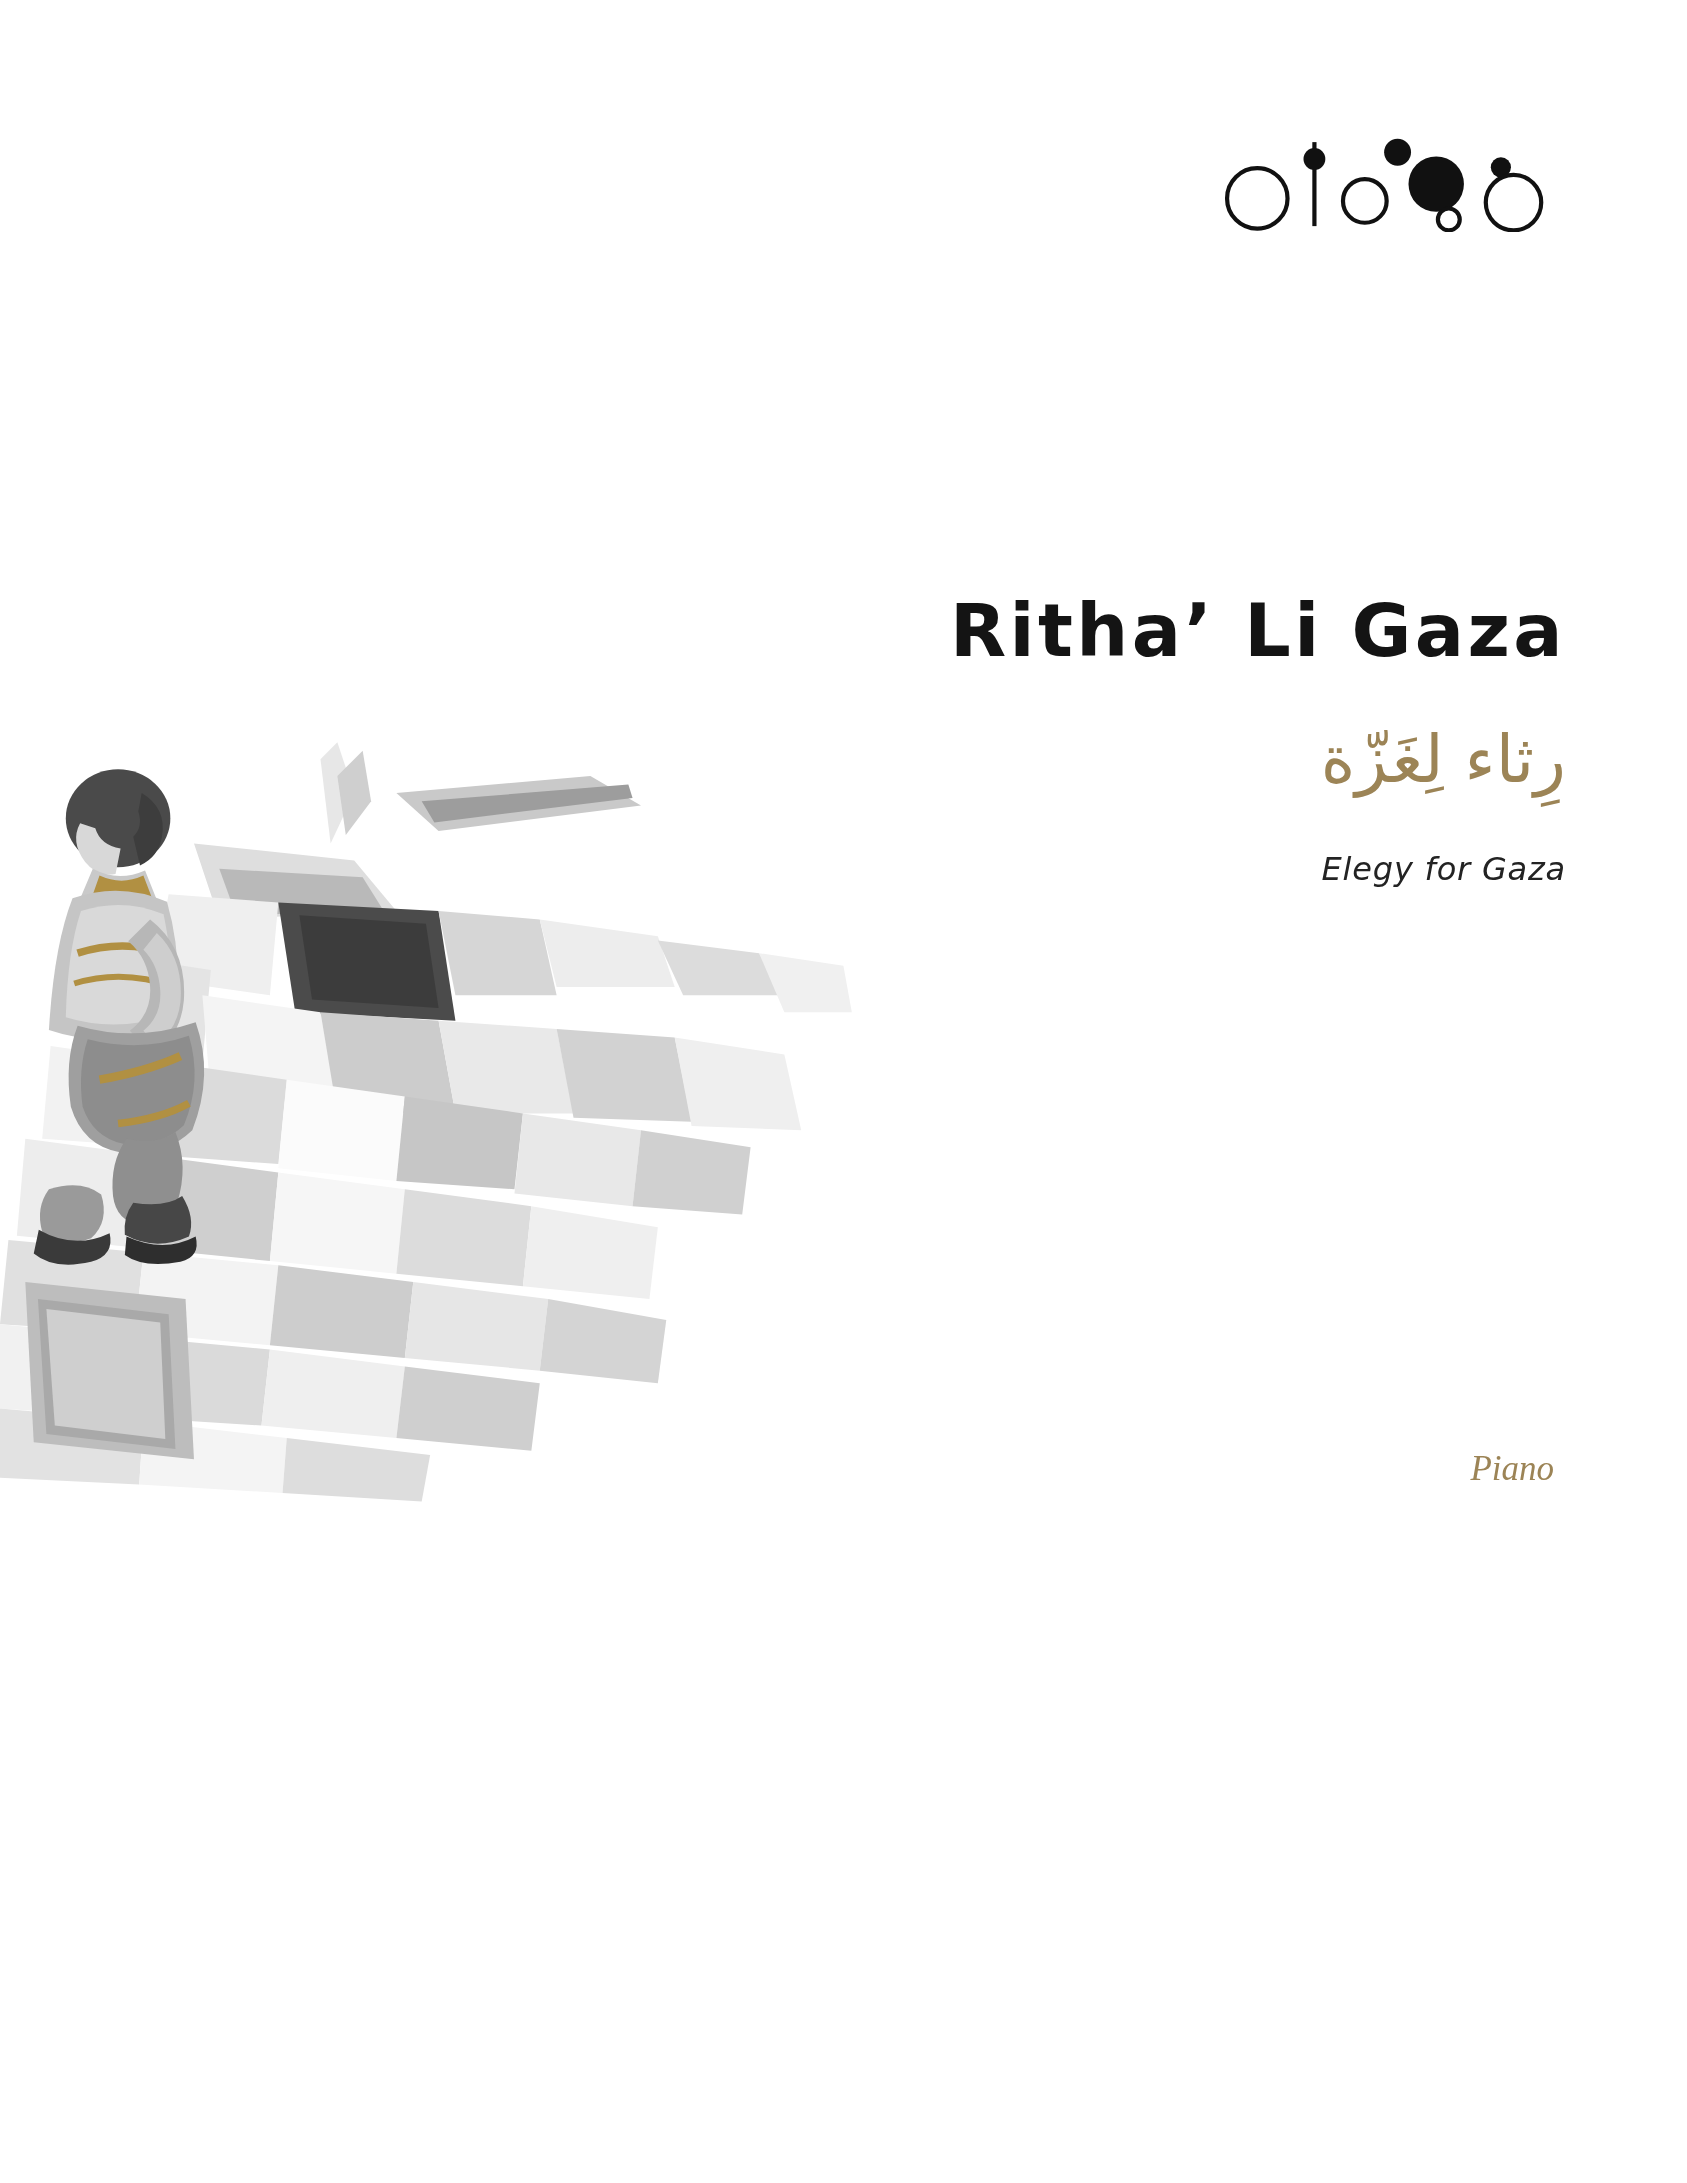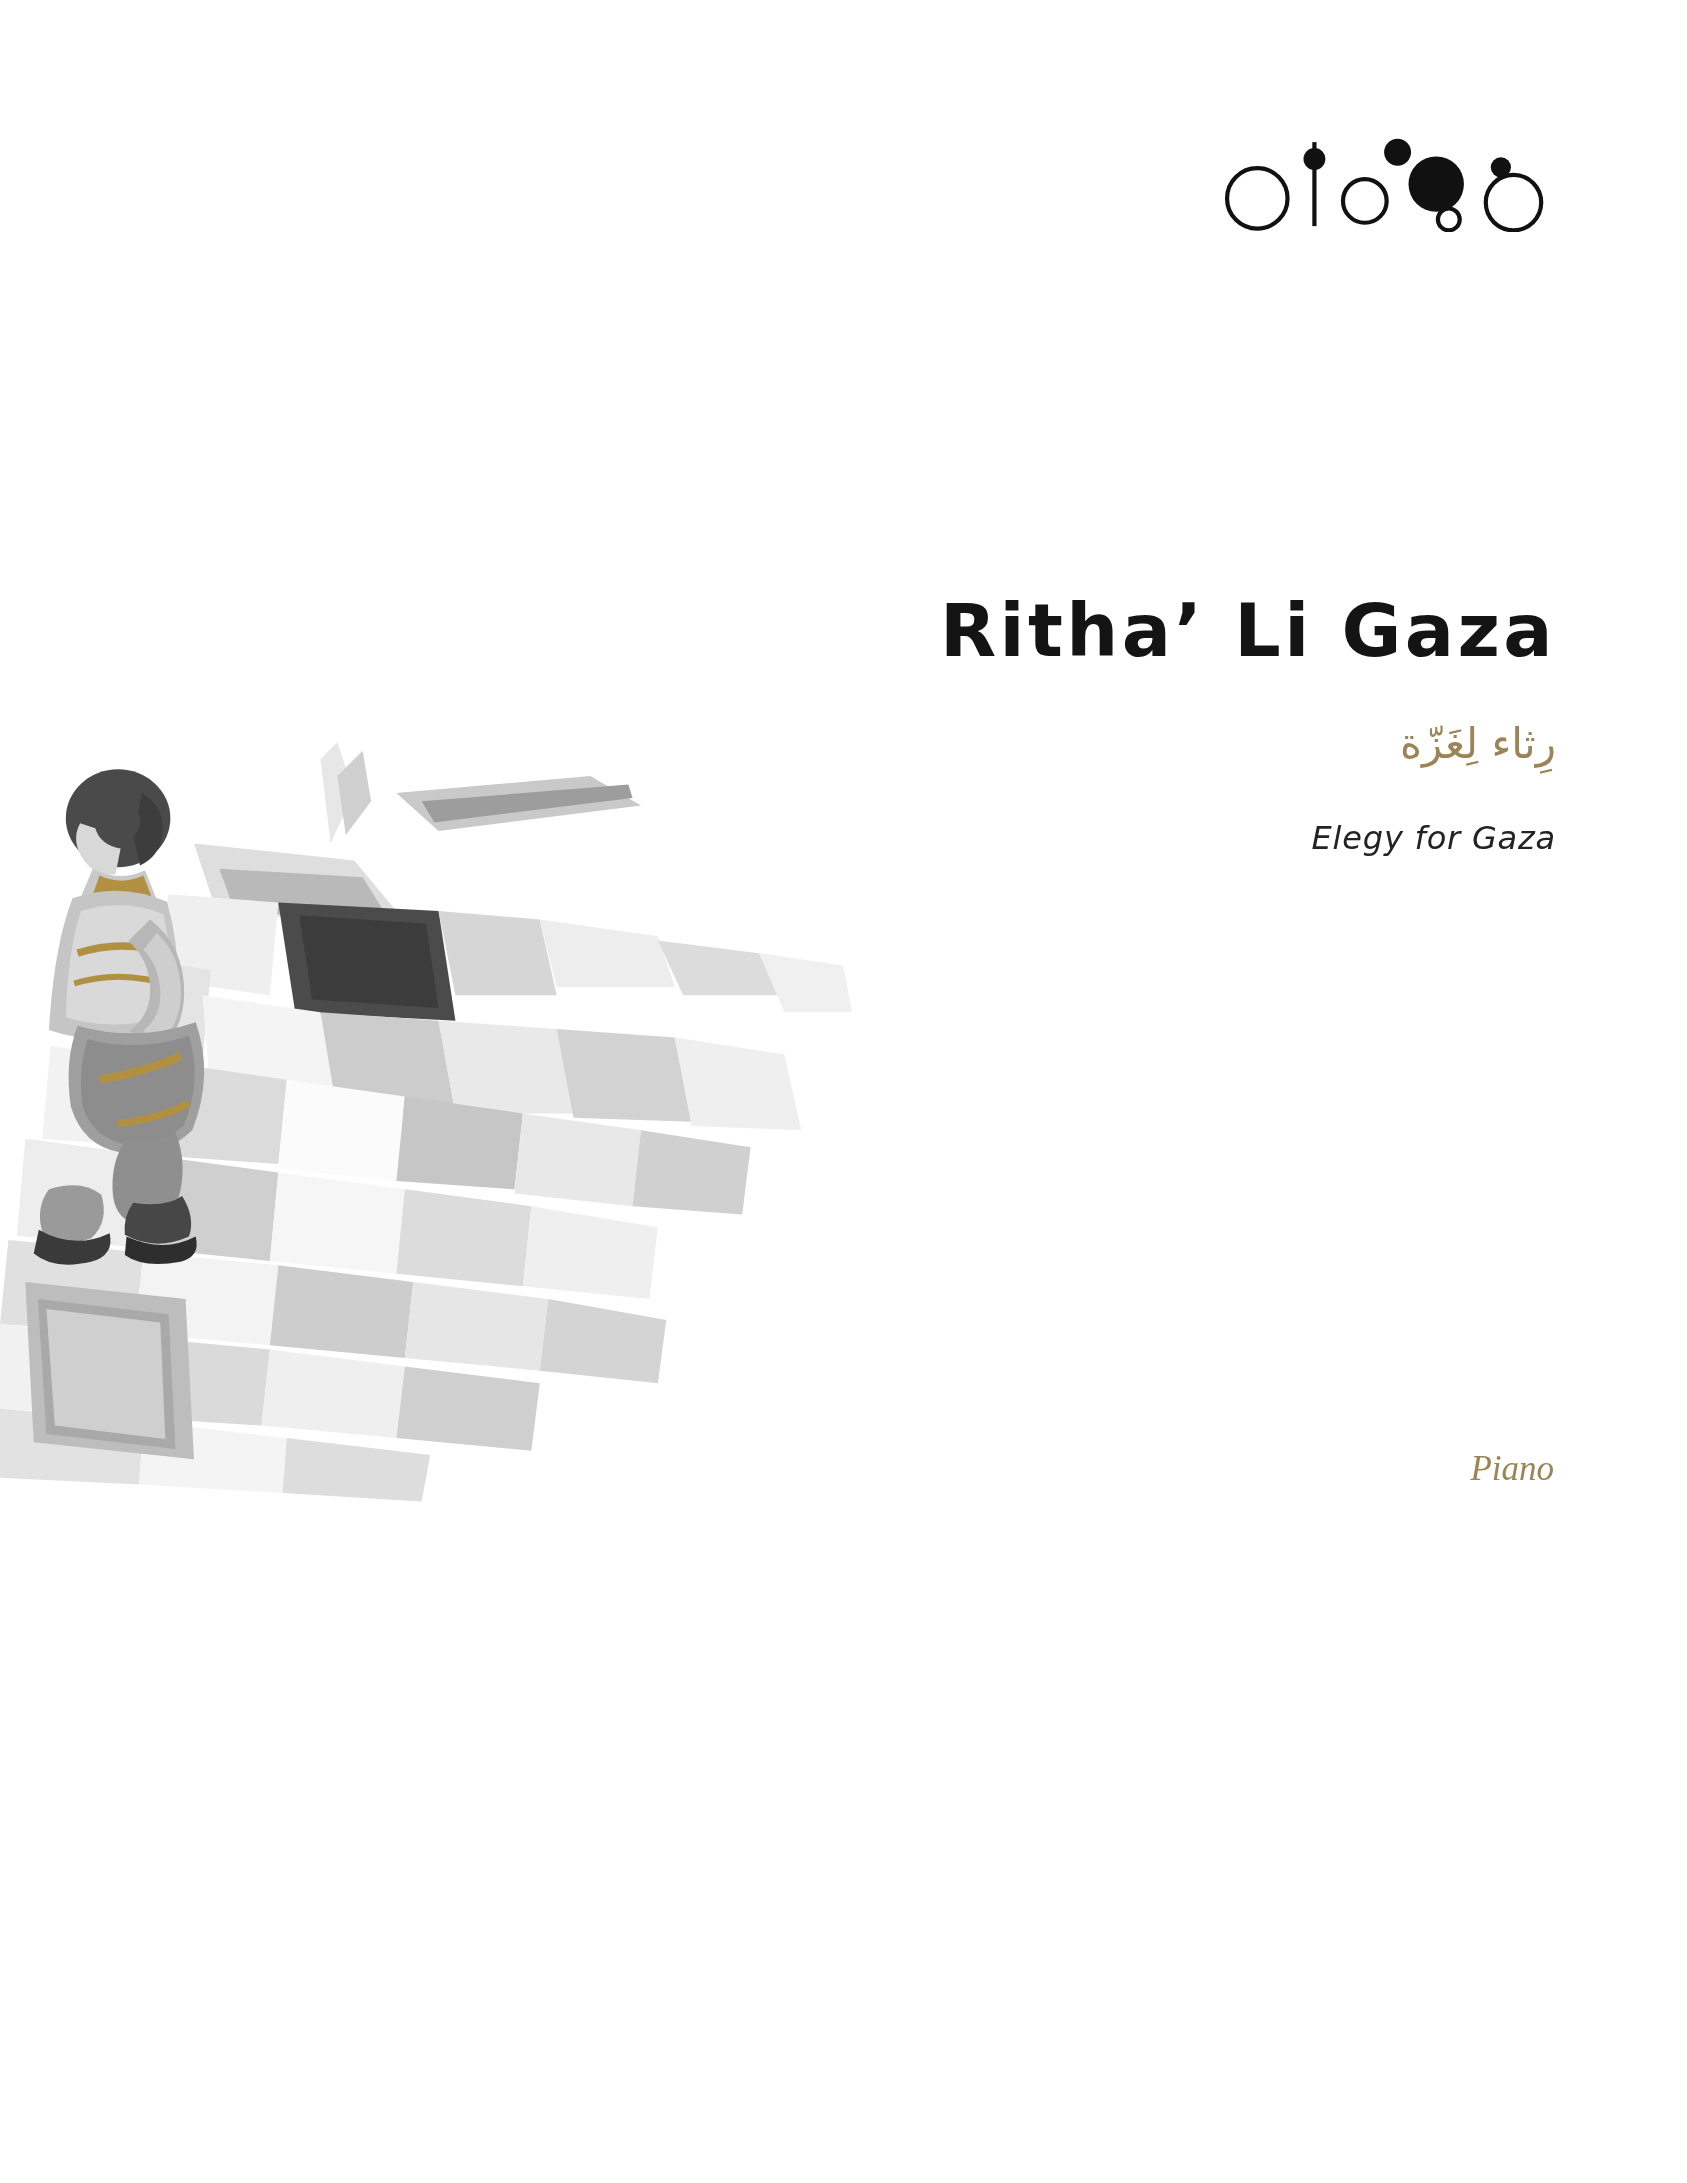--- a/index.html
+++ b/index.html
@@ -37,36 +37,36 @@
     white-space: nowrap;
     line-height: 1;
   }
   .logo-wordmark .w1 { font-weight: 400; }
   .logo-wordmark .w2 { font-weight: 700; }
 
   
   .title-block {
     position: absolute;
     top: 591px;
-    right: 131px;
+    right: 121px;
     width: 979px;
     text-align: right;
   }
   .main-title {
     font-family: "DejaVu Sans", sans-serif;
     font-weight: 700;
     font-size: 73px;
     letter-spacing: 3.4px;
     color: #141414;
     line-height: 1.1;
     margin: 0;
   }
   .arabic-title {
     font-family: "DejaVu Sans", sans-serif;
-    font-size: 42px;
+    font-size: 66px;
     color: #9c8456;
     direction: rtl;
     margin-top: 46px;
     line-height: 1.3;
     font-weight: 400;
   }
   .subtitle {
     font-family: "DejaVu Sans", sans-serif;
     font-style: italic;
     font-size: 32px;

